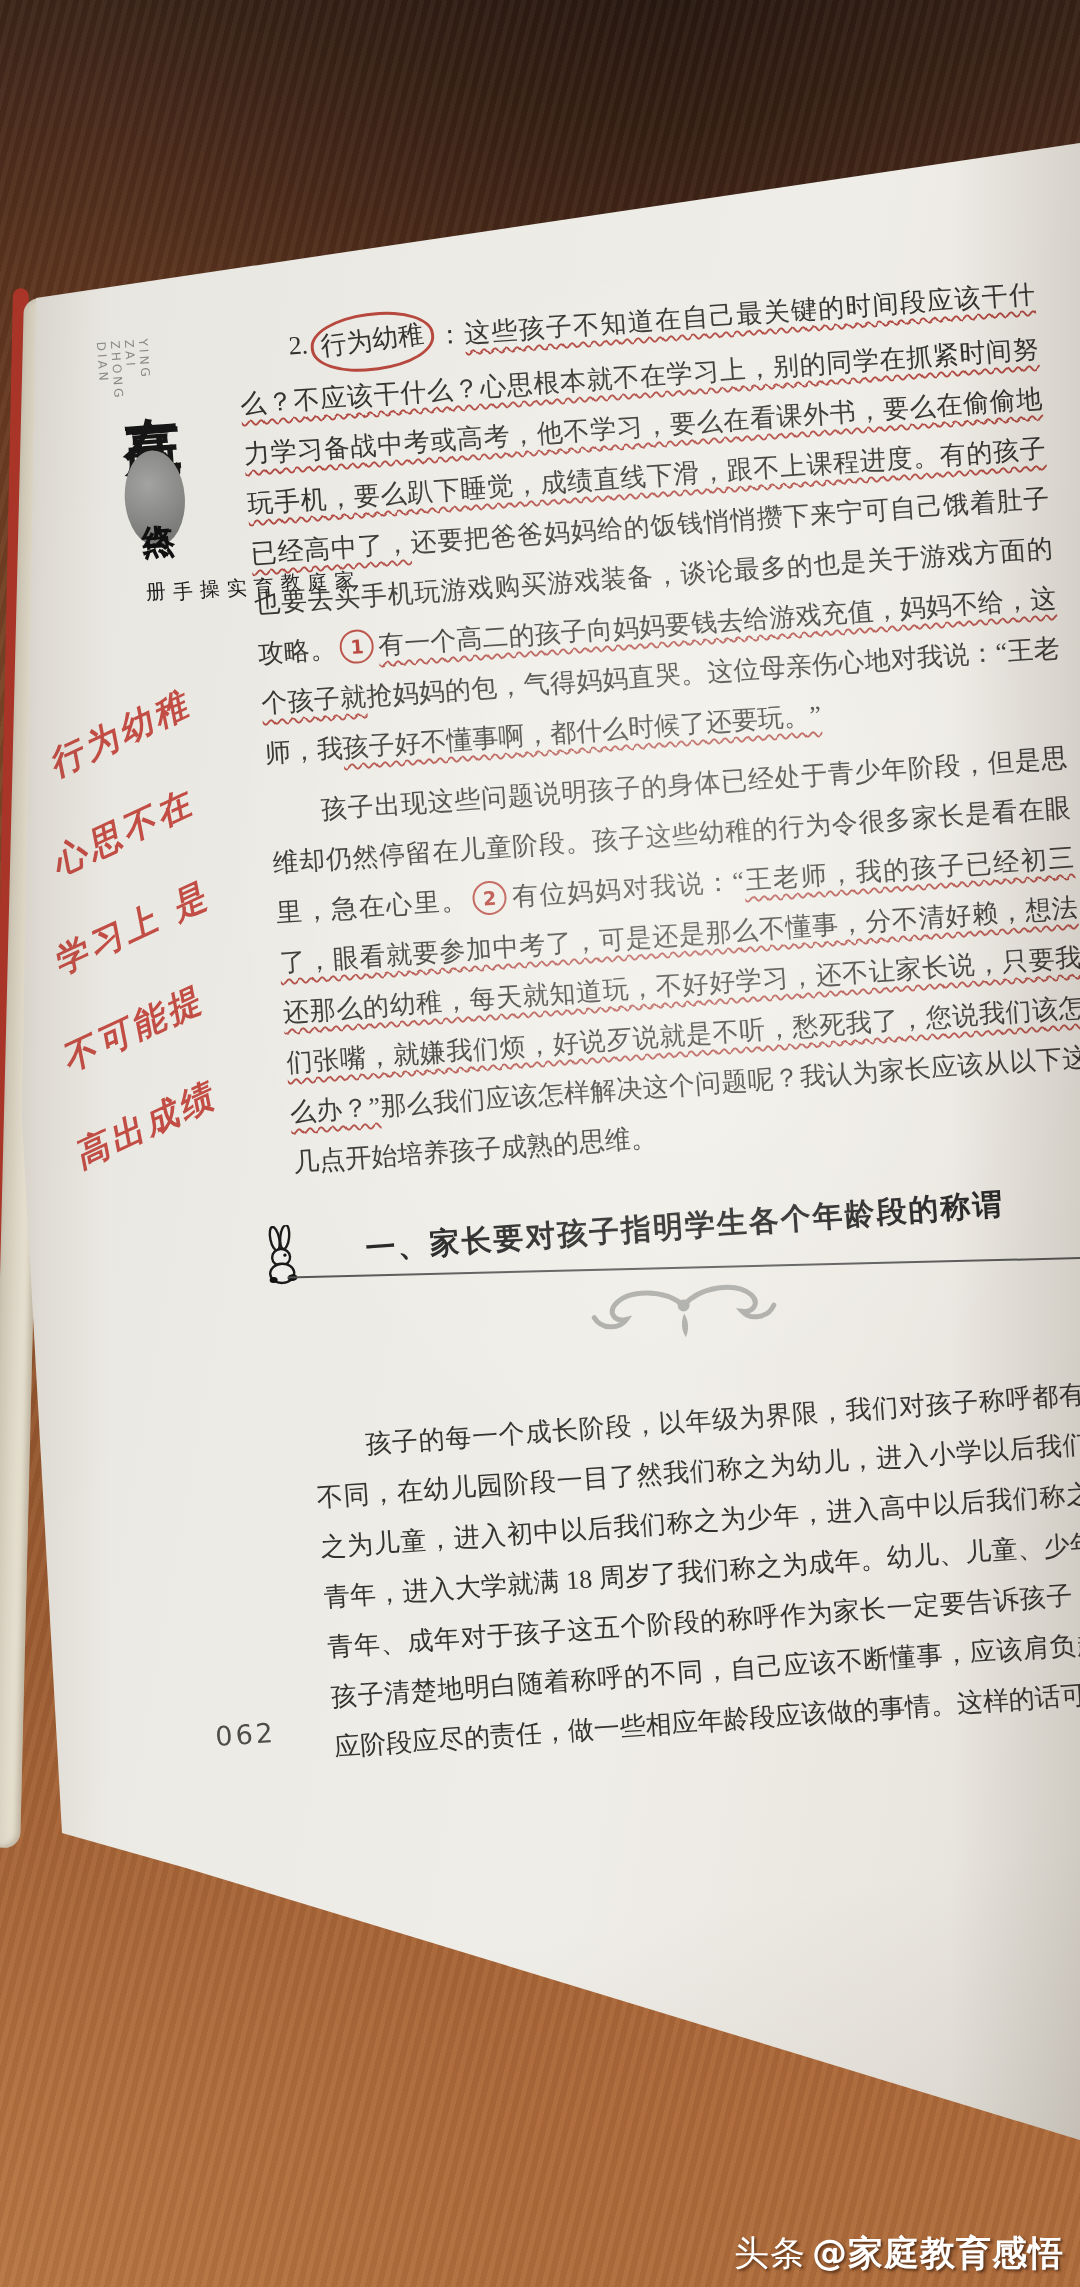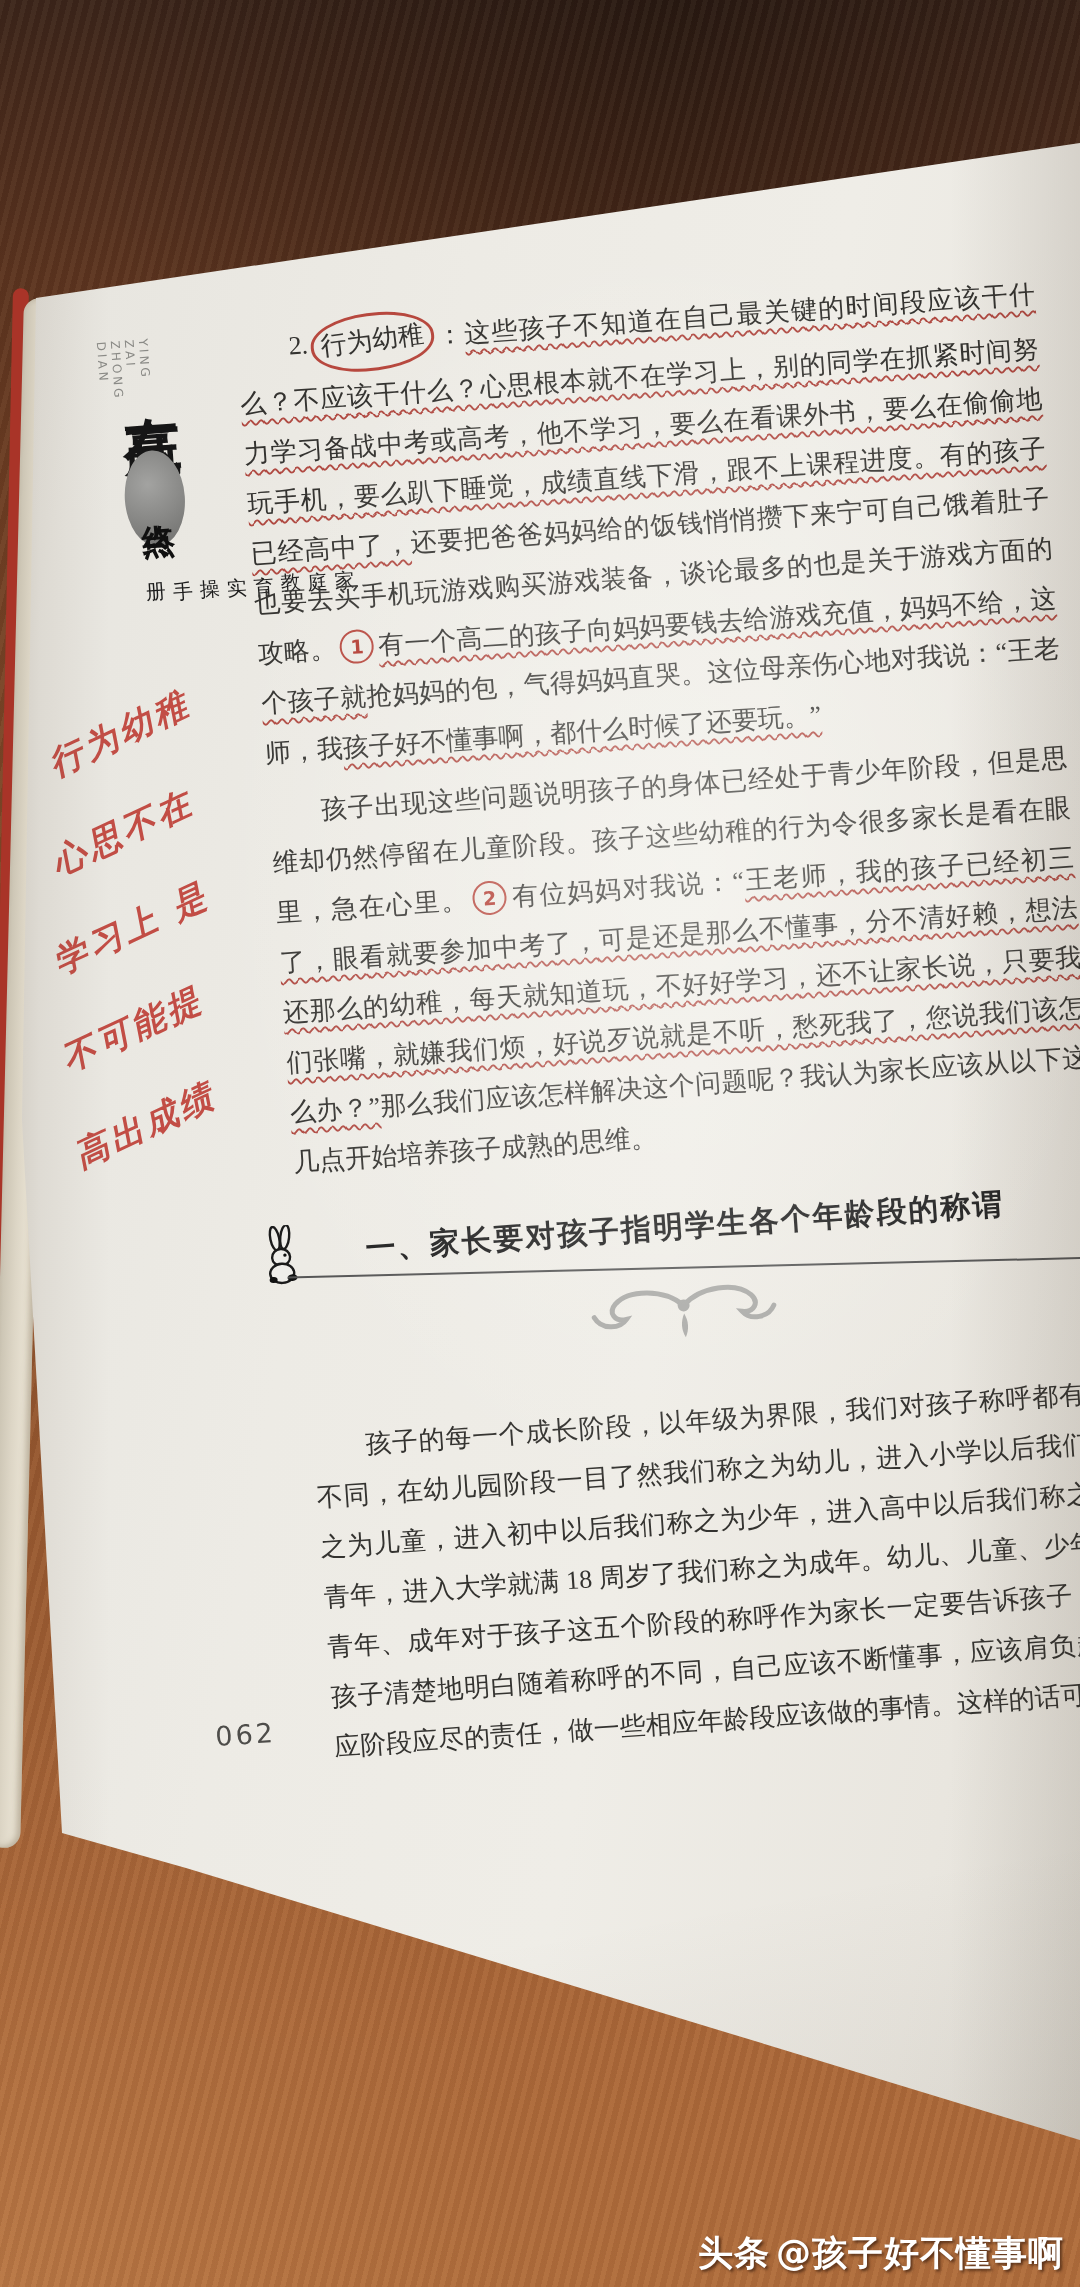--- a/index.html
+++ b/index.html
@@ -82,21 +82,21 @@
   .sec-line{position:absolute;left:-14px;top:72px;width:102%;height:2.4px;background:#565656;transform:rotate(2.6deg);}
   .pagoda{position:absolute;right:-26px;top:52px;}
   .flourish{position:absolute;left:50%;top:84px;transform:translateX(-58%);opacity:.8;}
 
   .pagenum{position:absolute;left:118px;top:1716px;font-size:27px;letter-spacing:3px;color:#4e4d4a;
     font-family:"DejaVu Sans",sans-serif;}
 
   
   .watermark{position:absolute;right:16px;bottom:10px;font-family:"DejaVu Sans",sans-serif;color:#ffffff;
     font-size:35px;font-weight:bold;text-shadow:2px 2px 3px rgba(40,15,5,.65);letter-spacing:1px;}
-  .watermark .brand{margin-right:6px;font-weight:700;}
+  .watermark .brand{margin-right:6px;font-weight:400;}
 </style>
 </head>
 <body>
 
 <div id="canvas">
 
   <div class="edge-red"></div>
   <div class="edge-stack"></div>
 
   <div class="page"></div>
@@ -169,16 +169,16 @@
           <p class="para"><span>孩子的每一个成长阶段，以年级为界限，我们对孩子称呼都有所不同，在幼儿园阶段一目了然我们称之为幼儿，进入小学以后我们称之为儿童，进入初中以后我们称之为少年，进入高中以后我们称之为青年，进入大学就满 18 周岁了我们称之为成年。幼儿、儿童、少年、青年、成年对于孩子这五个阶段的称呼作为家长一定要告诉孩子，让孩子清楚地明白随着称呼的不同，自己应该不断懂事，应该肩负起相应阶段应尽的责任，做一些相应年龄段应该做的事情。这样的话可以</span></p>
         </div>
     </div>
 
     <div class="pagenum">062</div>
   </div>
 
   <div class="page-shading"></div>
 
   <div class="watermark">
-    <span class="brand">头条</span><span>@孩子好不懂事啊</span>
+    <span class="brand">头条</span><span>@家庭教育感悟</span>
   </div>
 
 </div>
 
 </body></html>

